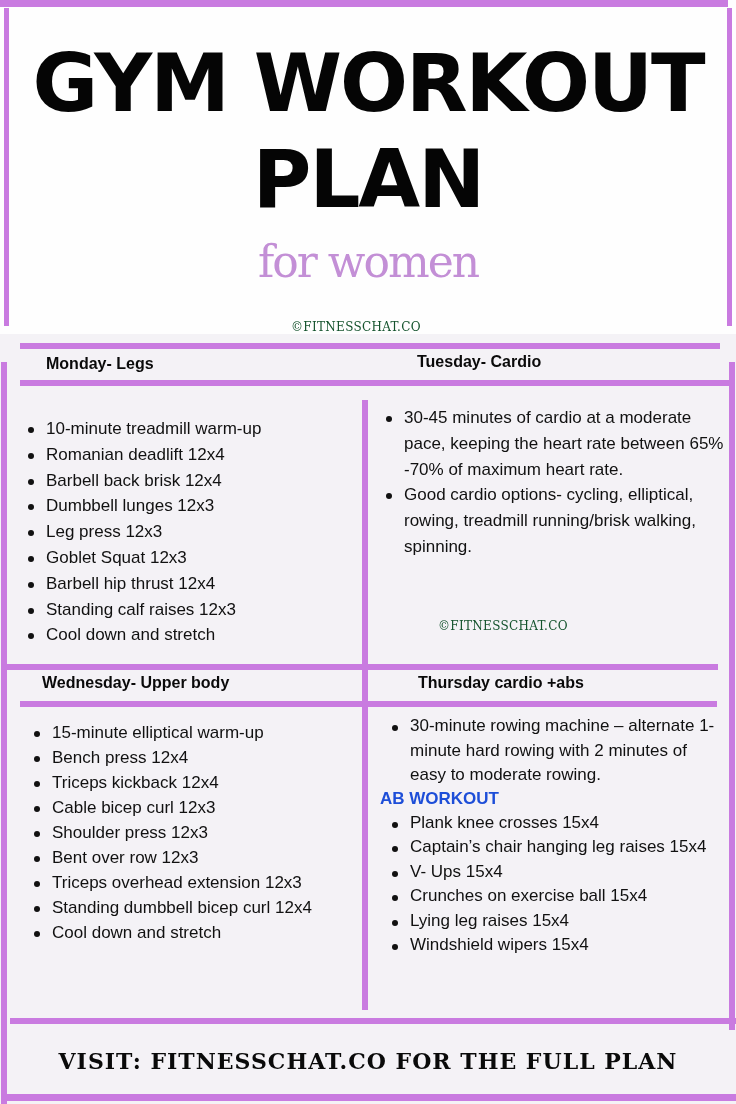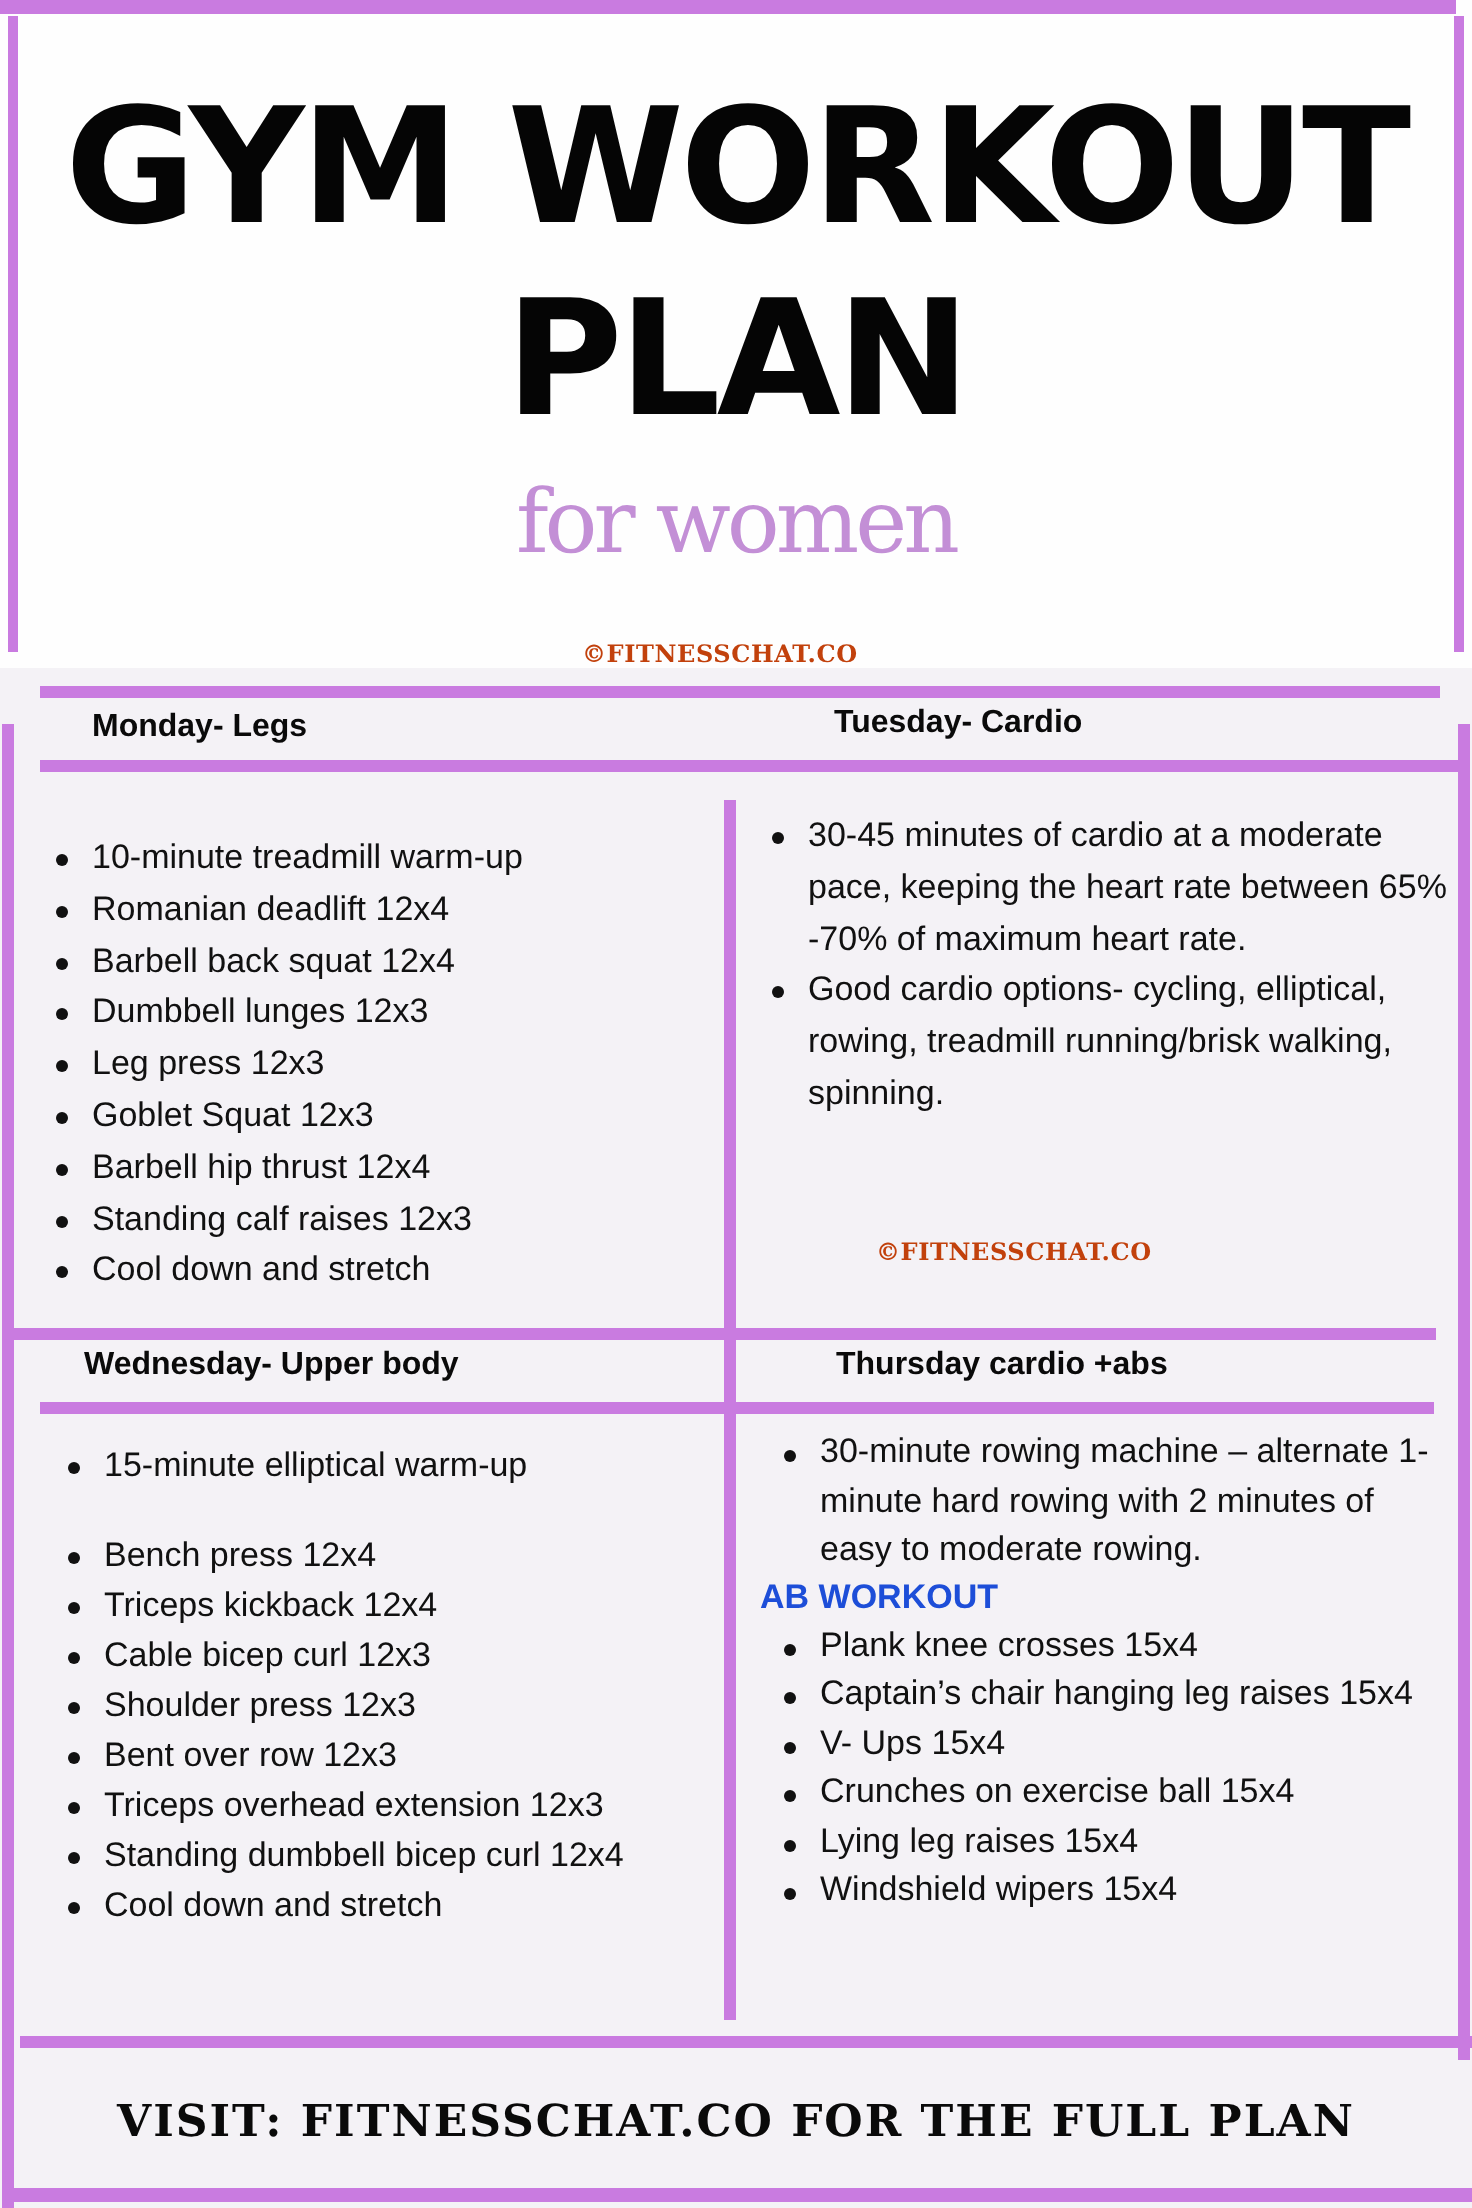--- a/index.html
+++ b/index.html
@@ -15,22 +15,22 @@
       font-family: "DejaVu Sans", sans-serif; font-weight: bold; color: #050505;
       font-size: 80px; letter-spacing: -2px; line-height: 1;
     }
     .title.l1 { top: 44px; }
     .title.l2 { top: 140px; }
     .subtitle {
       position: absolute; top: 240px; left: 0; width: 736px; text-align: center;
       font-family: "DejaVu Serif", serif; color: #c38fd6; font-size: 44px; letter-spacing: -2px; line-height: 1;
     }
     .copyright {
-      position: absolute; font-family: "DejaVu Serif", serif; font-weight: bold;
-      font-size: 12px; color: #c2410c; letter-spacing: 0.3px;
+      position: absolute; font-family: "DejaVu Serif", serif; font-weight: normal;
+      font-size: 12px; color: #14532d; letter-spacing: 0.3px;
     }
 
     .day-heading {
       position: absolute; font-family: "Liberation Sans", sans-serif; font-weight: bold;
       font-size: 16px; color: #0a0a0a;
     }
 
     ul.items { position: absolute; list-style: none; font-family: "Liberation Sans", sans-serif; font-size: 17px; color: #111; }
     ul.items li { position: relative; padding-left: 20px; line-height: 25.8px; }
     ul.items li::before {
@@ -64,40 +64,40 @@
 <div class="bar" style="left:362px;top:400px;width:6px;height:610px;"></div>
 <div class="bar" style="left:5px;top:664px;width:713px;height:6px;"></div>
 <div class="bar" style="left:20px;top:701px;width:697px;height:6px;"></div>
 <div class="bar" style="left:10px;top:1018px;width:726px;height:6px;"></div>
 <div class="bar" style="left:6px;top:1094px;width:730px;height:7px;"></div>
 
 <div class="day-heading" style="left:46px;top:355px;">Monday- Legs</div>
 <ul class="items" style="left:26px;top:416px;width:330px;">
   <li>10-minute treadmill warm-up</li>
   <li>Romanian deadlift 12x4</li>
-  <li>Barbell back squat 12x4</li>
+  <li>Barbell back brisk 12x4</li>
   <li>Dumbbell lunges 12x3</li>
   <li>Leg press 12x3</li>
   <li>Goblet Squat 12x3</li>
   <li>Barbell hip thrust 12x4</li>
   <li>Standing calf raises 12x3</li>
   <li>Cool down and stretch</li>
 </ul>
 
 <div class="day-heading" style="left:417px;top:353px;">Tuesday- Cardio</div>
 <ul class="items" style="left:384px;top:405px;width:340px;">
   <li>30-45 minutes of cardio at a moderate pace, keeping the heart rate between 65% -70% of maximum heart rate.</li>
   <li>Good cardio options- cycling, elliptical, rowing, treadmill running/brisk walking, spinning.</li>
 </ul>
 <div class="copyright" style="top:619px;left:438px;">©FITNESSCHAT.CO</div>
 
 <div class="day-heading" style="left:42px;top:674px;">Wednesday- Upper body</div>
 <ul class="items" style="left:32px;top:720px;width:330px;">
   <li style="line-height:25px;">15-minute elliptical warm-up</li>
-  <li style="line-height:25px;margin-top:20px;">Bench press 12x4</li>
+  <li style="line-height:25px;">Bench press 12x4</li>
   <li style="line-height:25px;">Triceps kickback 12x4</li>
   <li style="line-height:25px;">Cable bicep curl 12x3</li>
   <li style="line-height:25px;">Shoulder press 12x3</li>
   <li style="line-height:25px;">Bent over row 12x3</li>
   <li style="line-height:25px;">Triceps overhead extension 12x3</li>
   <li style="line-height:25px;">Standing dumbbell bicep curl 12x4</li>
   <li style="line-height:25px;">Cool down and stretch</li>
 </ul>
 
 <div class="day-heading" style="left:418px;top:674px;">Thursday cardio +abs</div>

